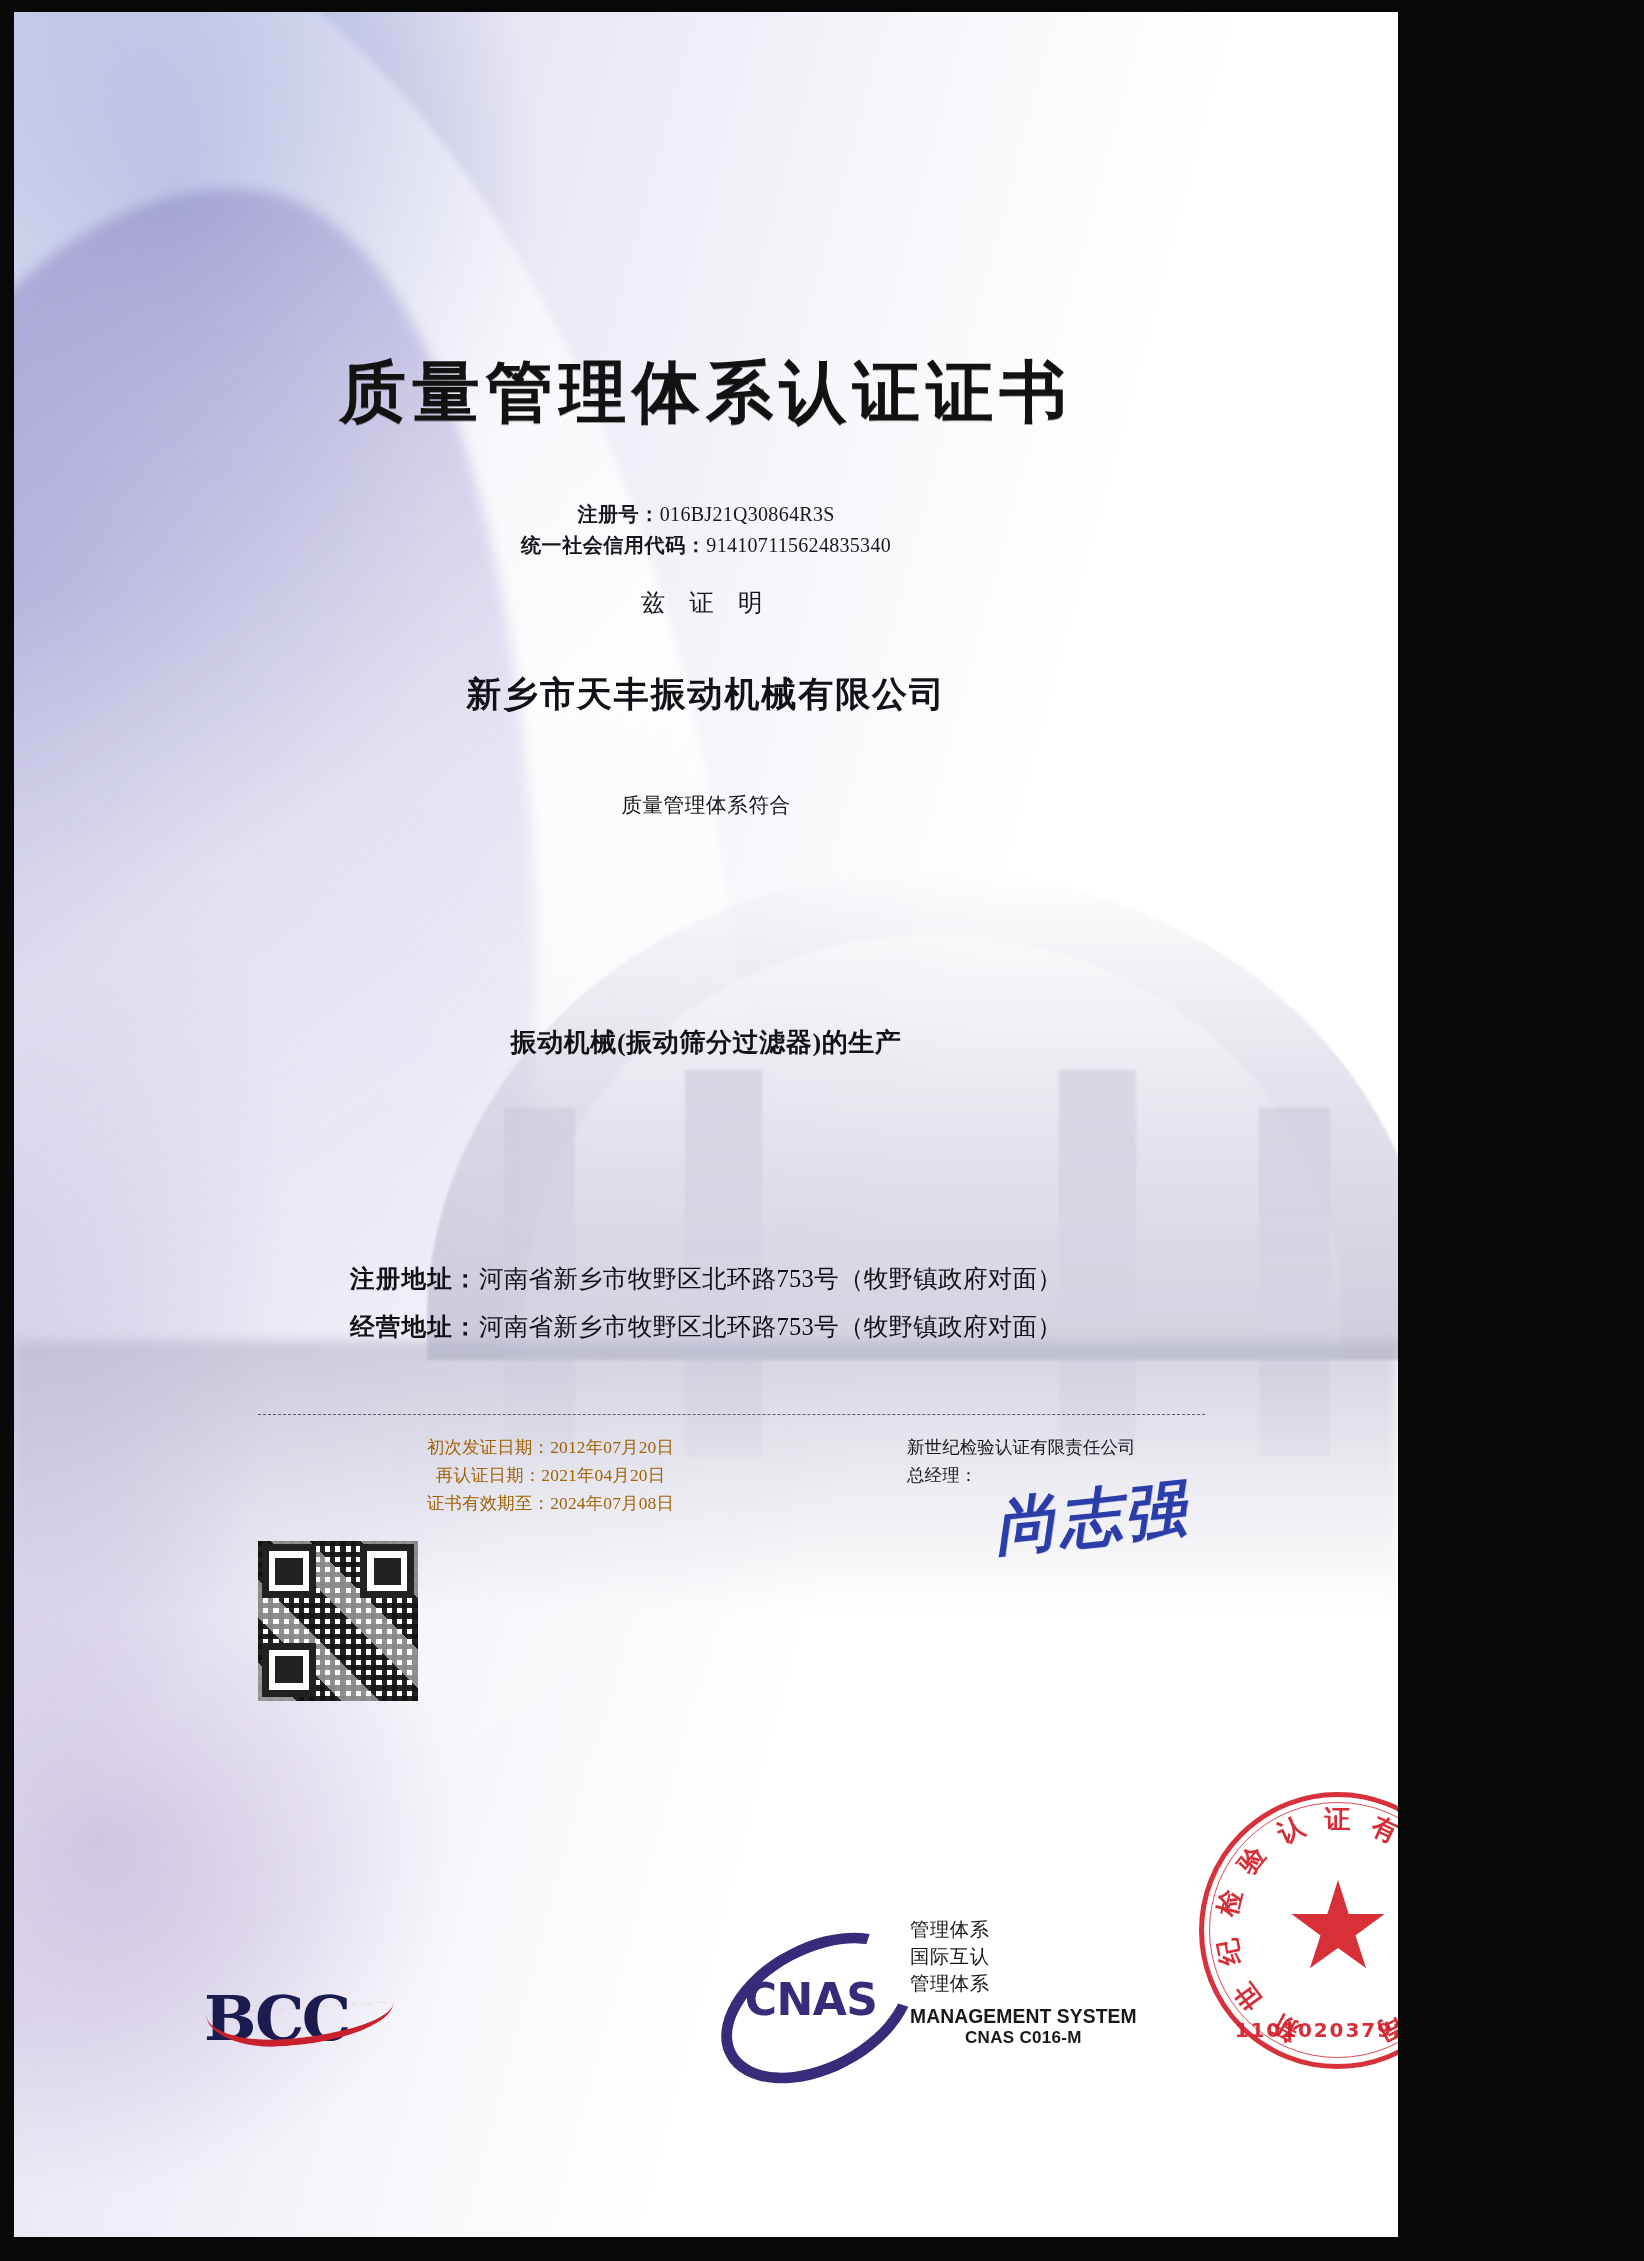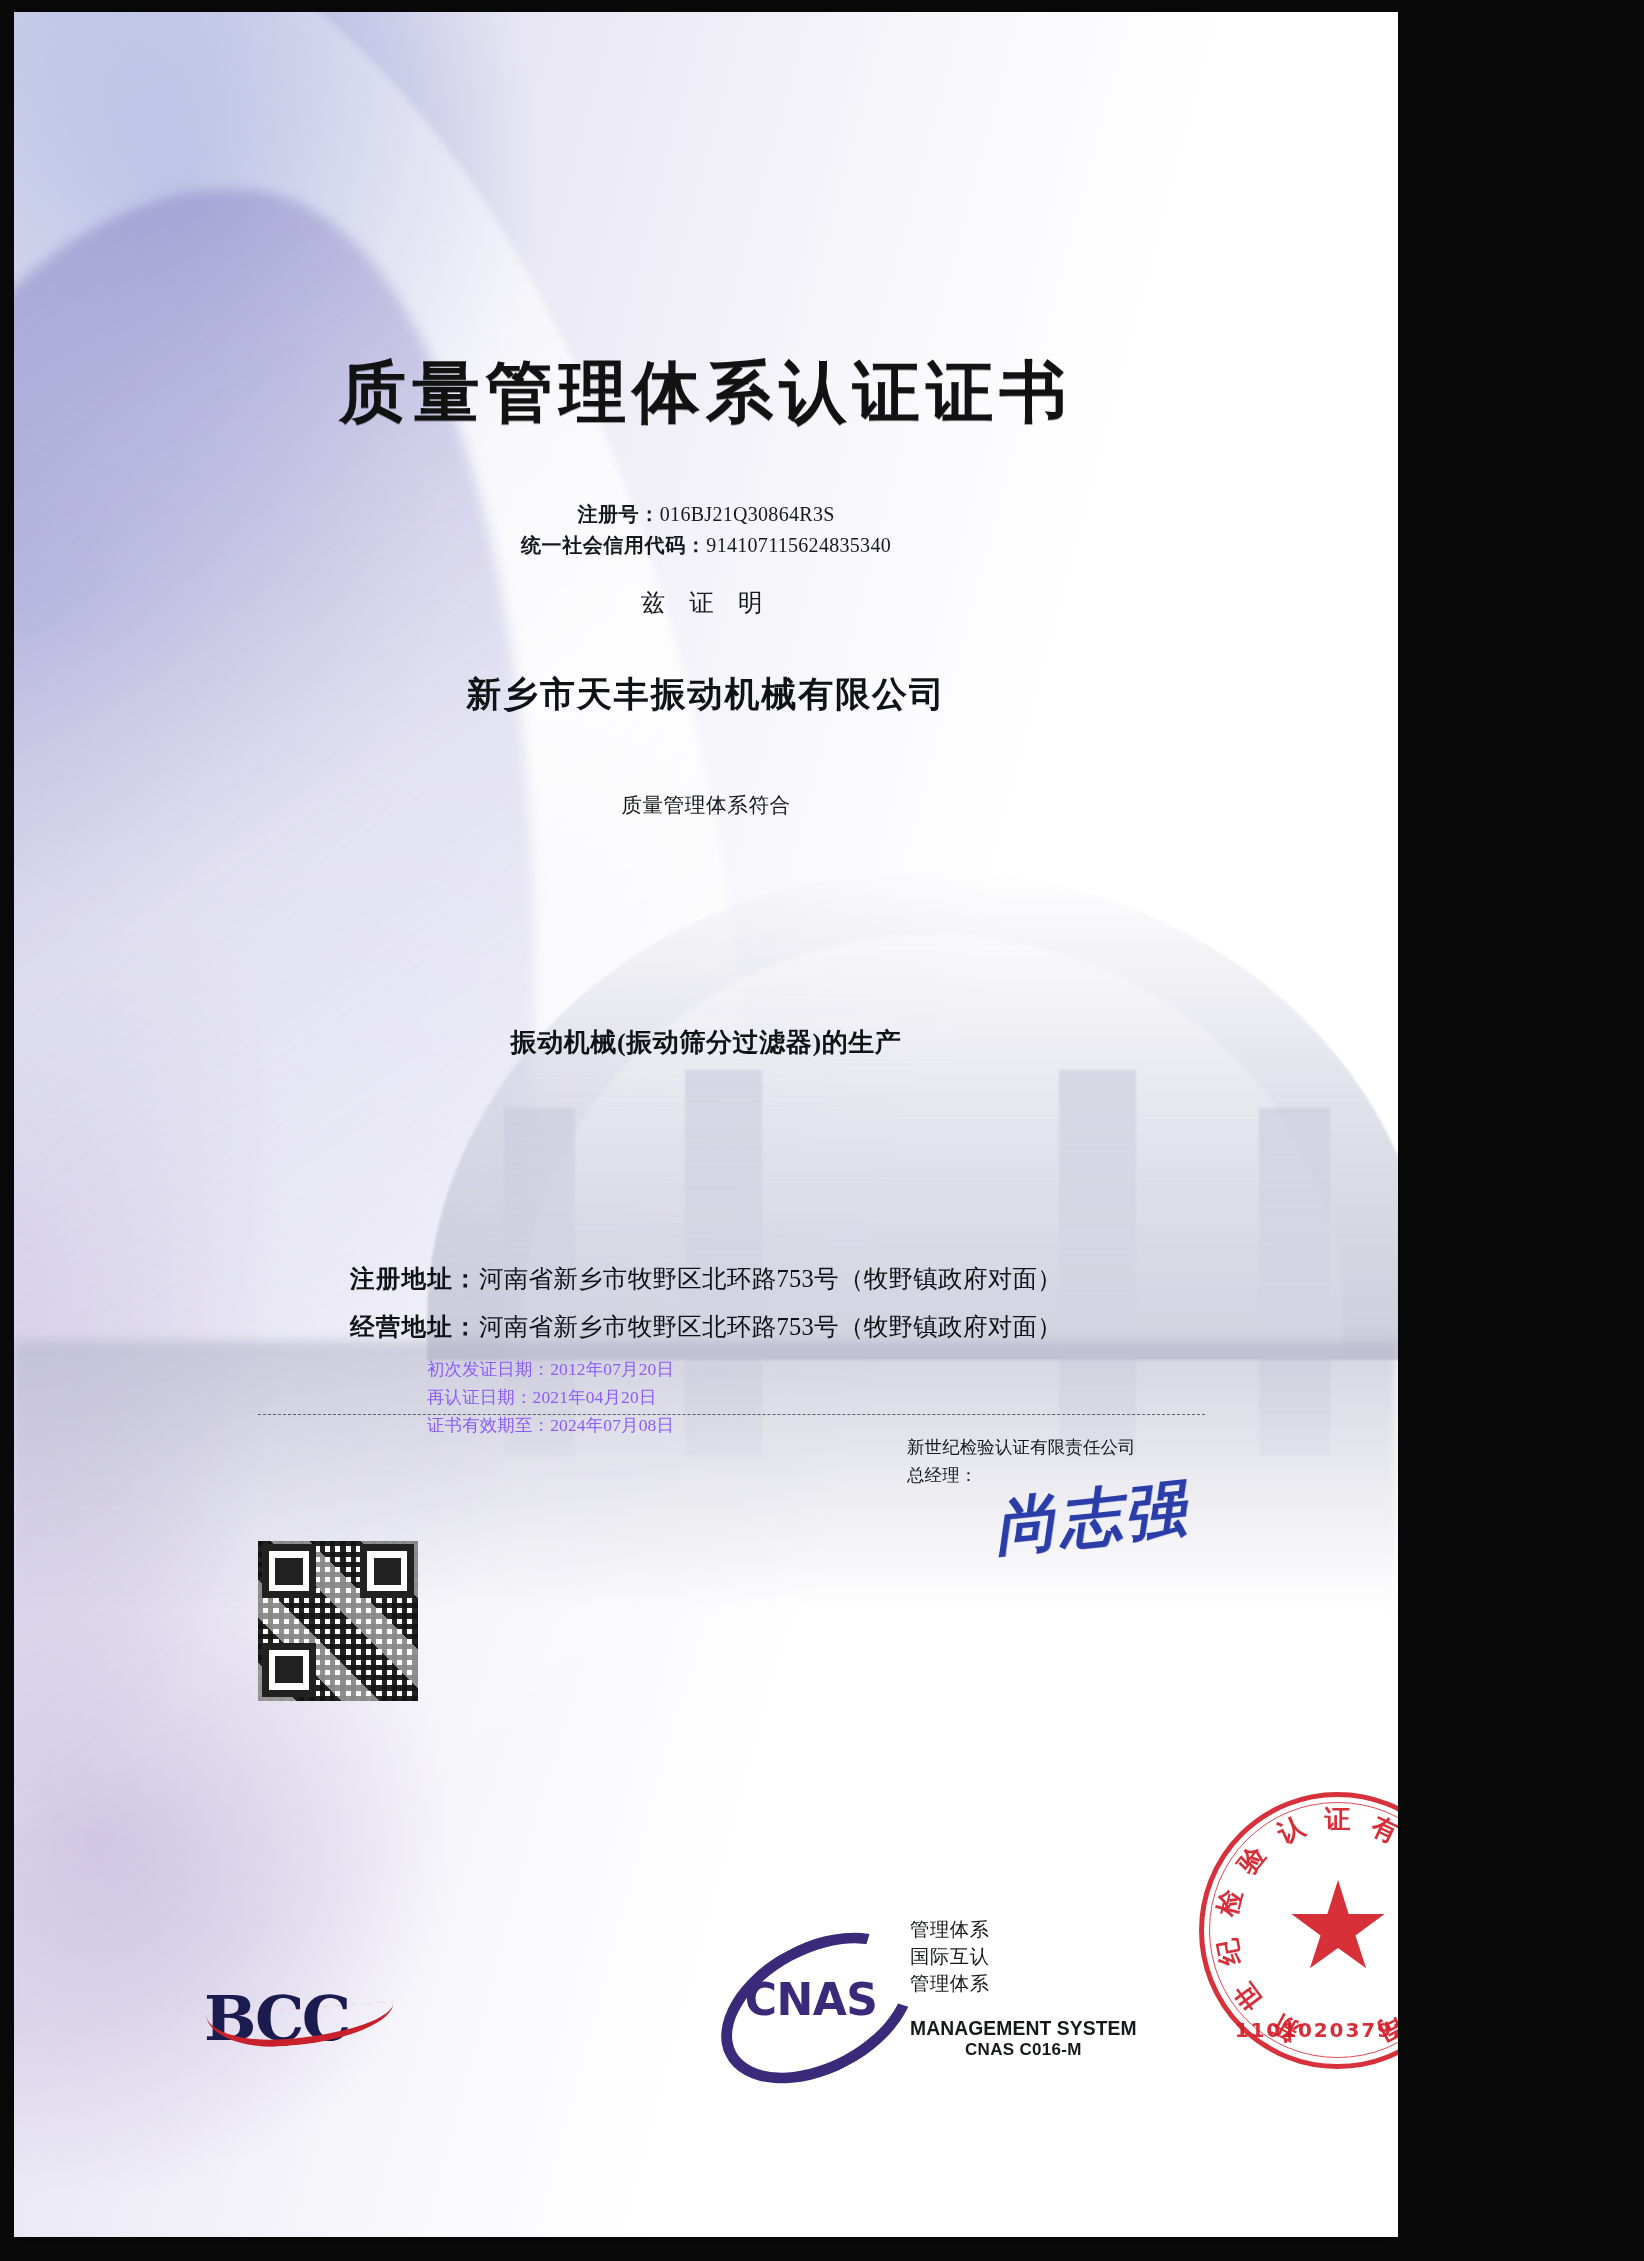--- a/index.html
+++ b/index.html
@@ -202,25 +202,26 @@
     right: 193px;
     top: 1402px;
     border-top: 1.3px dashed #4a4a55;
     opacity: 0.85;
   }
 
   
   .dates {
     position: absolute;
     left: 413px;
-    top: 1343px;
+    top: 1421px;
     font-size: 17.4px;
     line-height: 1.62;
-    color: #8b5cf6;
+    color: #a16207;
     letter-spacing: 0.2px;
+    text-align: center;
   }
   .dates .lbl { }
   .issuer {
     position: absolute;
     left: 893px;
     top: 1421px;
     font-size: 17.4px;
     line-height: 1.62;
     color: #14161a;
     letter-spacing: 0.2px;
@@ -399,21 +400,21 @@
     left: 896px;
     top: 1904px;
     color: #17181c;
   }
   .cnas-text .cn {
     font-size: 19.3px;
     line-height: 1.42;
     letter-spacing: 0.6px;
   }
   .cnas-text .en {
-    margin-top: 20px;
+    margin-top: 8px;
     font-family: "Liberation Sans", sans-serif;
     font-weight: bold;
     font-size: 19.3px;
     letter-spacing: 0.1px;
   }
   .cnas-text .code {
     font-family: "Liberation Sans", sans-serif;
     font-weight: bold;
     font-size: 17px;
     letter-spacing: 0.3px;

